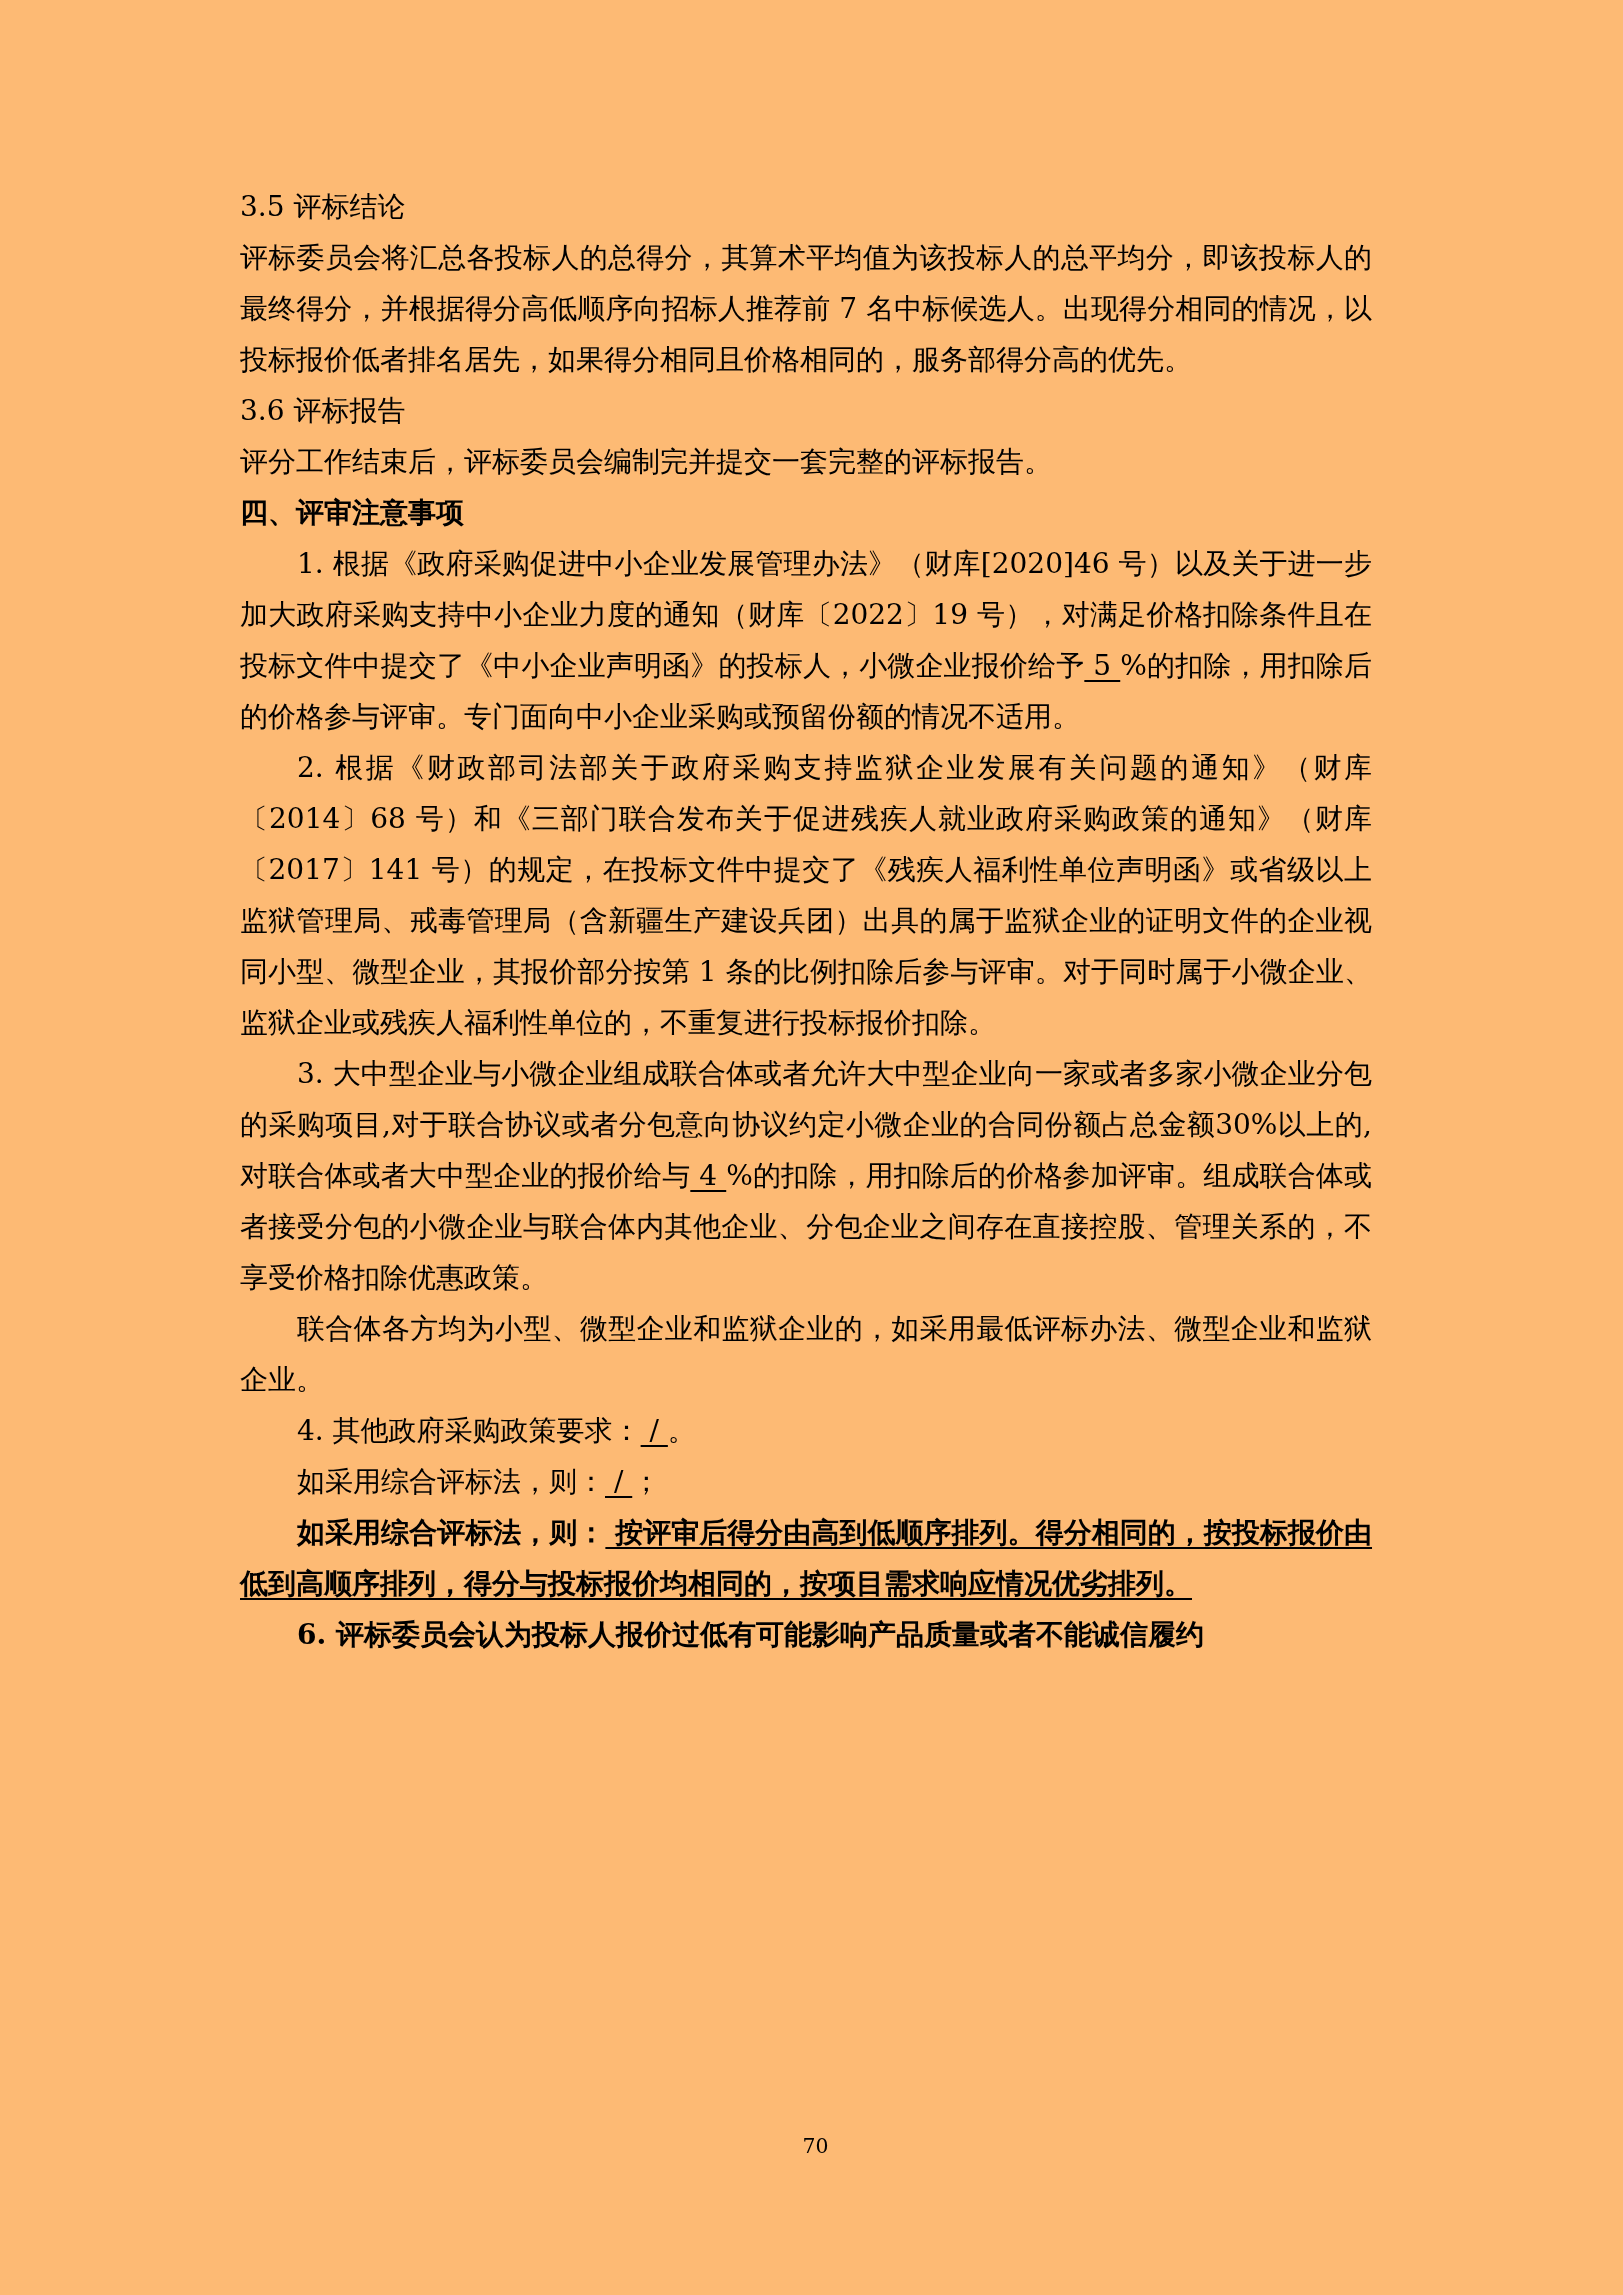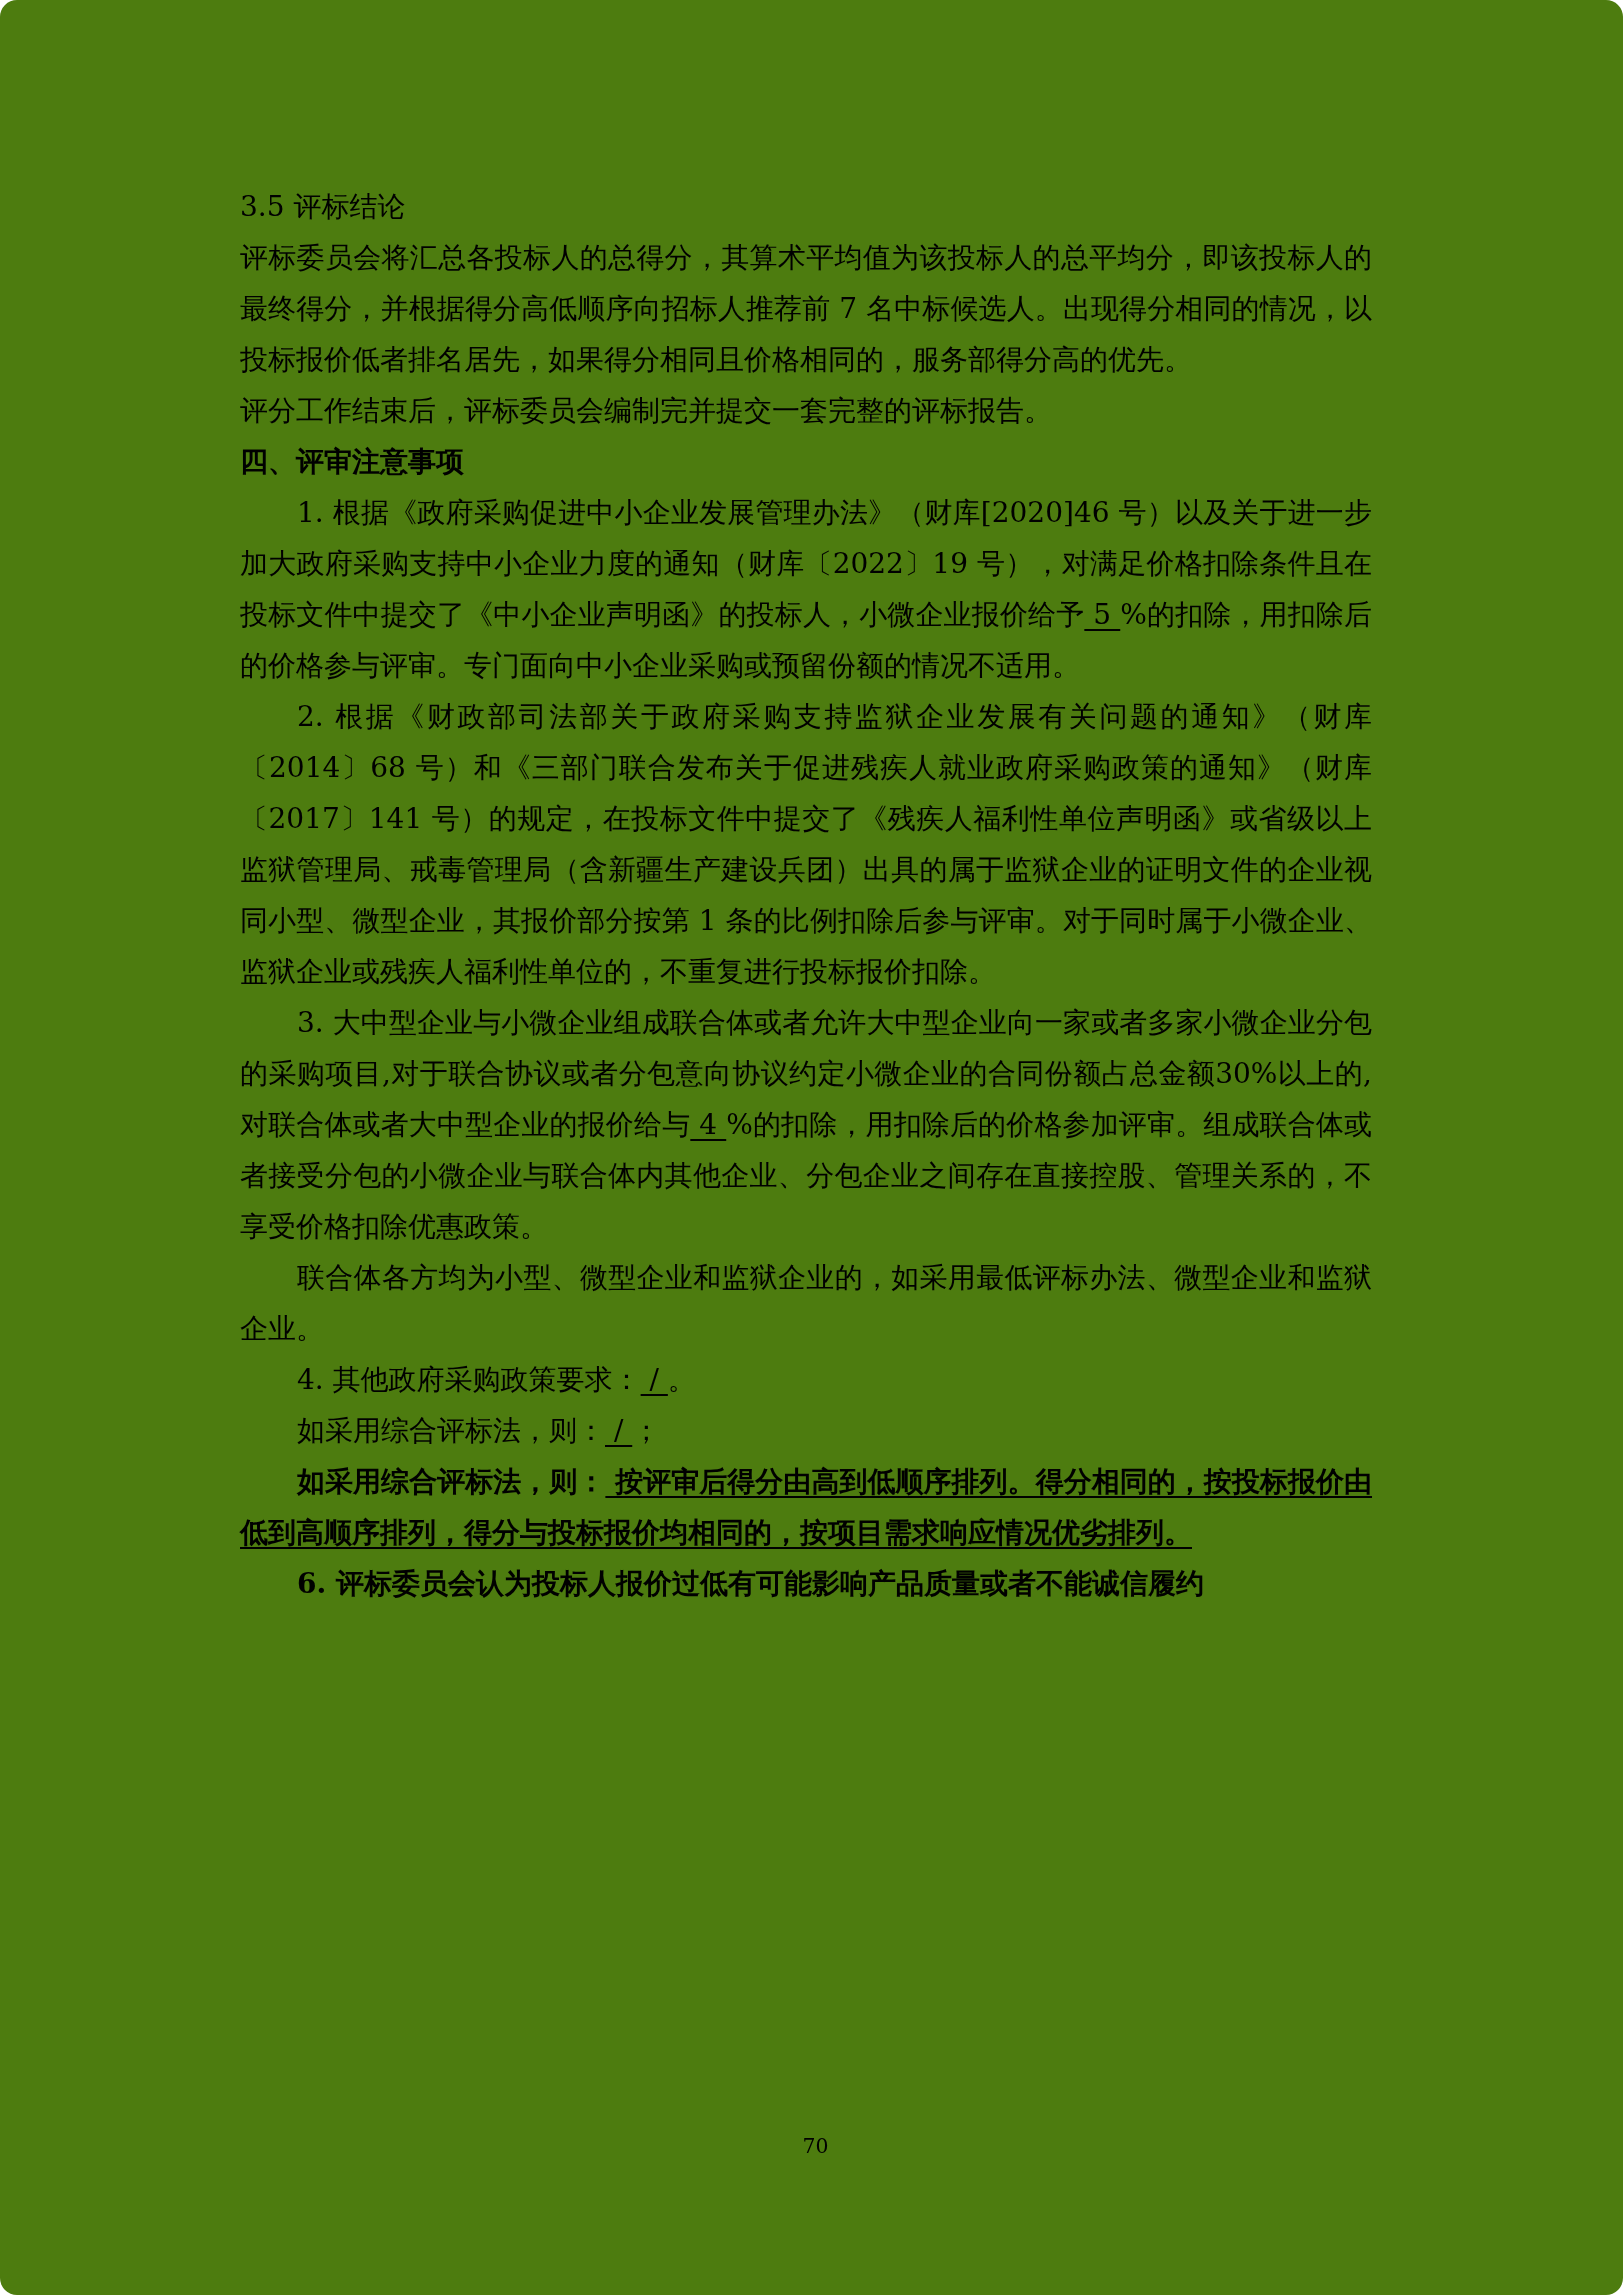--- a/index.html
+++ b/index.html
@@ -13,22 +13,21 @@
     font-family: "DejaVu Serif", "Liberation Serif", serif;
     color: #000000;
     position: relative;
     overflow: hidden;
   }
   .page {
     position: absolute;
     left: 0; top: 0;
     width: 1623px;
     height: 2295px;
-    background: #4d7c0f;
-    border-radius: 17px;
+    background: #fdba74;
   }
   .content {
     position: absolute;
     left: 240px;
     top: 181px;
     width: 1132px;
   }
   .heading {
     font-size: 28px;
     line-height: 51px;
@@ -62,20 +61,21 @@
 </head>
 <body>
 
 <div class="page">
   <div class="content">
 
     <div class="heading">3.5  评标结论</div>
 
     <div class="para">评标委员会将汇总各投标人的总得分，其算术平均值为该投标人的总平均分，即该投标人的最终得分，并根据得分高低顺序向招标人推荐前 7 名中标候选人。出现得分相同的情况，以投标报价低者排名居先，如果得分相同且价格相同的，服务部得分高的优先。</div>
 
+    <div class="heading">3.6  评标报告</div>
 
     <div class="para">评分工作结束后，评标委员会编制完并提交一套完整的评标报告。</div>
 
     <div class="heading bold">四、评审注意事项</div>
 
     <div class="para indent2"><span>1. 根据《政府采购促进中小企业发展管理办法》（财库[2020]46 号）以及关于进一步加大政府采购支持中小企业力度的通知（财库〔2022〕19 号），对满足价格扣除条件且在投标文件中提交了《中小企业声明函》的投标人，小微企业报价给予</span><span class="u"> 5 </span><span>%的扣除，用扣除后的价格参与评审。专门面向中小企业采购或预留份额的情况不适用。</span></div>
 
     <div class="para indent2">2. 根据《财政部司法部关于政府采购支持监狱企业发展有关问题的通知》（财库〔2014〕68 号）和《三部门联合发布关于促进残疾人就业政府采购政策的通知》（财库〔2017〕141 号）的规定，在投标文件中提交了《残疾人福利性单位声明函》或省级以上监狱管理局、戒毒管理局（含新疆生产建设兵团）出具的属于监狱企业的证明文件的企业视同小型、微型企业，其报价部分按第 1 条的比例扣除后参与评审。对于同时属于小微企业、监狱企业或残疾人福利性单位的，不重复进行投标报价扣除。</div>
 
     <div class="para indent2"><span>3. 大中型企业与小微企业组成联合体或者允许大中型企业向一家或者多家小微企业分包的采购项目,对于联合协议或者分包意向协议约定小微企业的合同份额占总金额30%以上的,对联合体或者大中型企业的报价给与</span><span class="u">   4   </span><span>%的扣除，用扣除后的价格参加评审。组成联合体或者接受分包的小微企业与联合体内其他企业、分包企业之间存在直接控股、管理关系的，不享受价格扣除优惠政策。</span></div>

